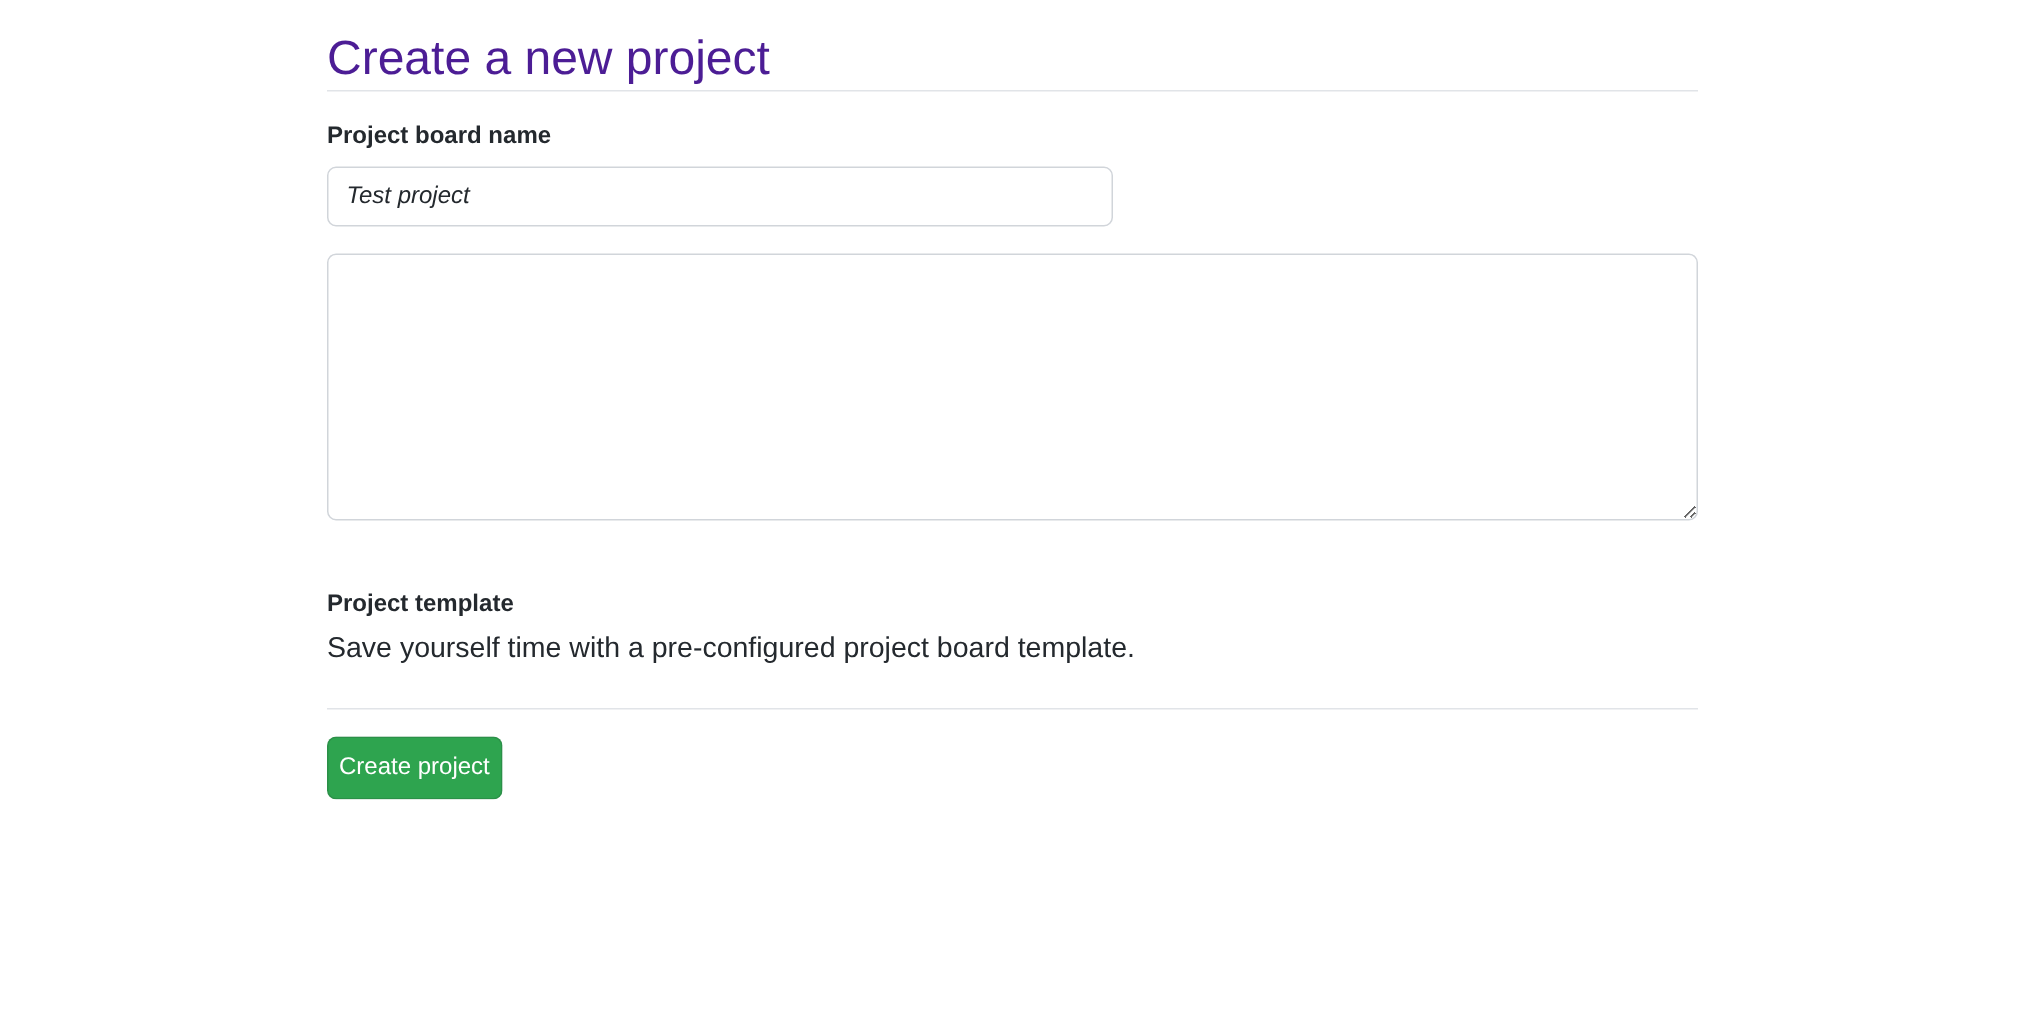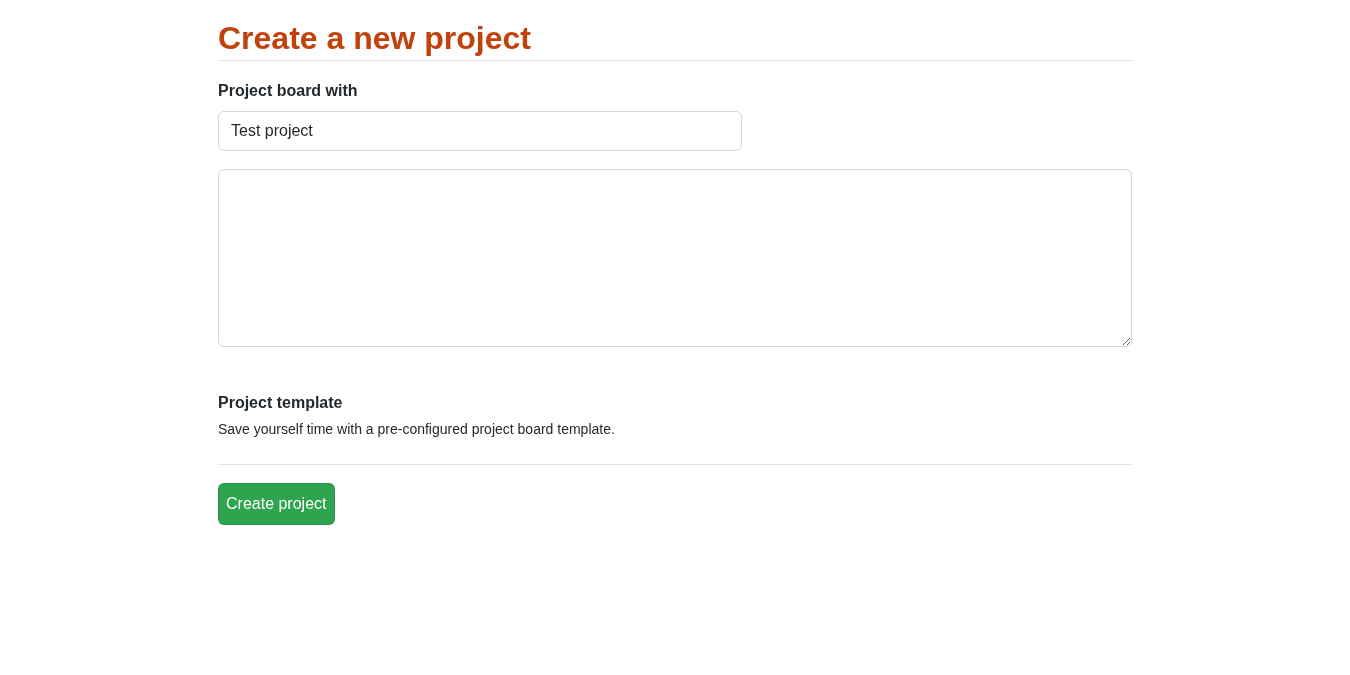--- a/index.html
+++ b/index.html
@@ -14,22 +14,22 @@
       font-size: 14px;
       line-height: 1.5;
     }
     .container {
       width: 914px;
       margin: 0 auto;
       padding-top: 18px;
     }
     .page-title {
       font-size: 32px;
-      font-weight: 700;
-      color: #c2410c;
+      font-weight: 400;
+      color: #4c1d95;
       line-height: 1.25;
       margin-bottom: 2px;
     }
     .page-subtitle {
       font-size: 16px;
       color: #586069;
       font-weight: 400;
       margin-bottom: 12px;
     }
     .hr {
@@ -57,20 +57,21 @@
       height: 40px;
       padding: 8px 12px;
       font-size: 16px;
       line-height: 20px;
       color: #24292e;
       background-color: #ffffff;
       border: 1px solid #d1d5da;
       border-radius: 6px;
       outline: none;
       font-family: inherit;
+      font-style: italic;
     }
     .form-textarea {
       width: 100%;
       height: 178px;
       padding: 8px 12px;
       font-size: 14px;
       color: #24292e;
       background-color: #ffffff;
       border: 1px solid #d1d5da;
       border-radius: 6px;
@@ -82,21 +83,21 @@
       margin-top: 38px;
       margin-bottom: 20px;
     }
     .template-heading {
       font-size: 16px;
       font-weight: 600;
       color: #24292e;
       margin-bottom: 4px;
     }
     .template-desc {
-      font-size: 14px;
+      font-size: 19px;
       color: #24292e;
       margin-bottom: 10px;
     }
     .template-dropdown {
       display: inline-flex;
       align-items: center;
       padding: 8px 16px;
       font-size: 16px;
       color: #24292e;
       background-color: #fafbfc;
@@ -146,21 +147,21 @@
 </head>
 <body>
 
 <div class="container">
 
   <h1 class="page-title">Create a new project</h1>
 
   <hr class="hr">
 
   <div class="form-group">
-    <label class="form-label">Project board with</label>
+    <label class="form-label">Project board name</label>
     <input type="text" class="form-input" value="Test project" style="">
   </div>
 
   <div class="form-group">
     <textarea class="form-textarea" style=""></textarea>
   </div>
 
   <div class="template-section">
     <div class="template-heading">Project template</div>
     <div class="template-desc">Save yourself time with a pre-configured project board template.</div>

